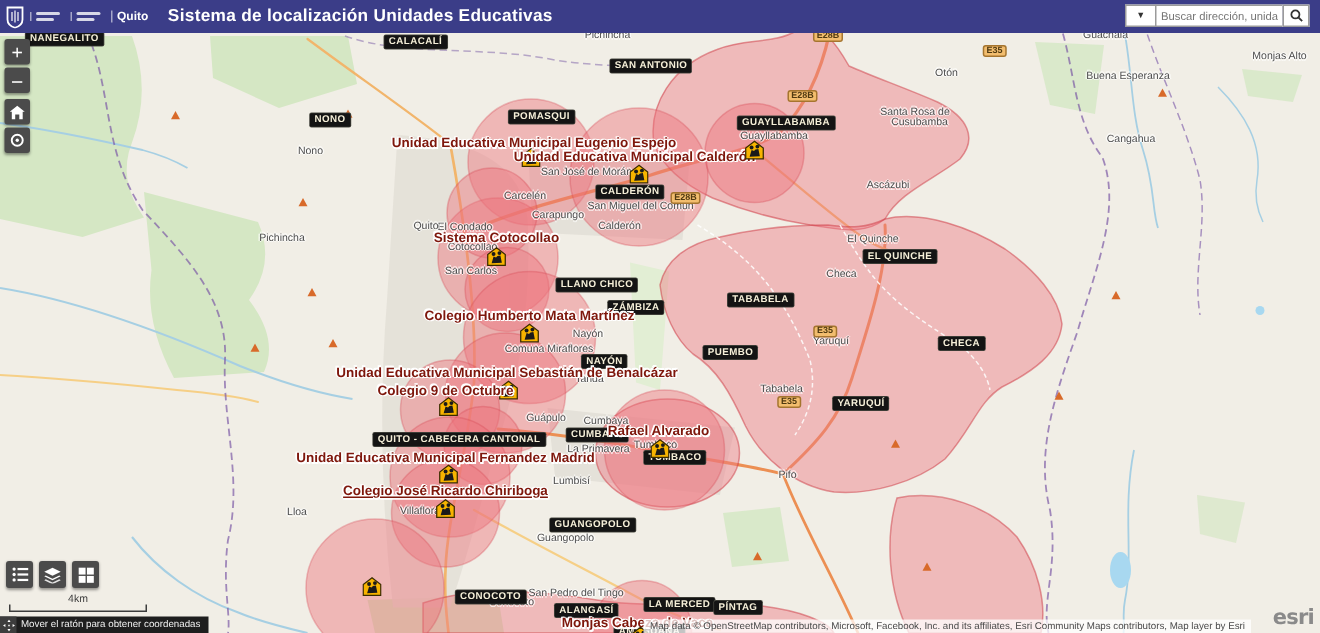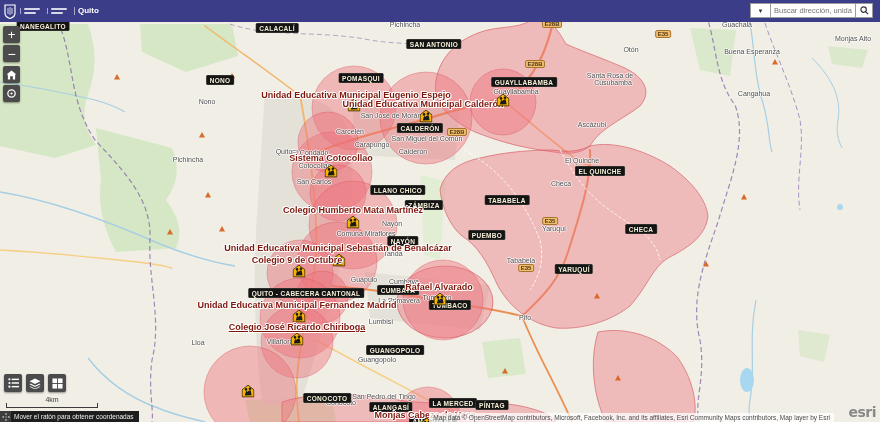--- a/index.html
+++ b/index.html
@@ -347,20 +347,21 @@
       <span class="logoblock">
           <i></i>
           <i></i>
         </span>
       <span class="logoblock">
           <i></i>
           <i></i>
         </span>
       <span class="qword"><span>Quito</span></span>
     </div>
+    <div id="title">Sistema de localización Unidades Educativas</div>
     <div class="searchbar">
       <button class="dd">
           <span>▼</span>
         </button>
       <input placeholder="Buscar dirección, unidad ed." style="">
       <button class="sbtn">
         <svg width="9" height="9" viewBox="0 0 10 10">
           <circle cx="4" cy="4" r="3" fill="none" stroke="#333" stroke-width="1.3"></circle>
           <path d="M6.2,6.2 L9,9" stroke="#333" stroke-width="1.4"></path>
         </svg>

